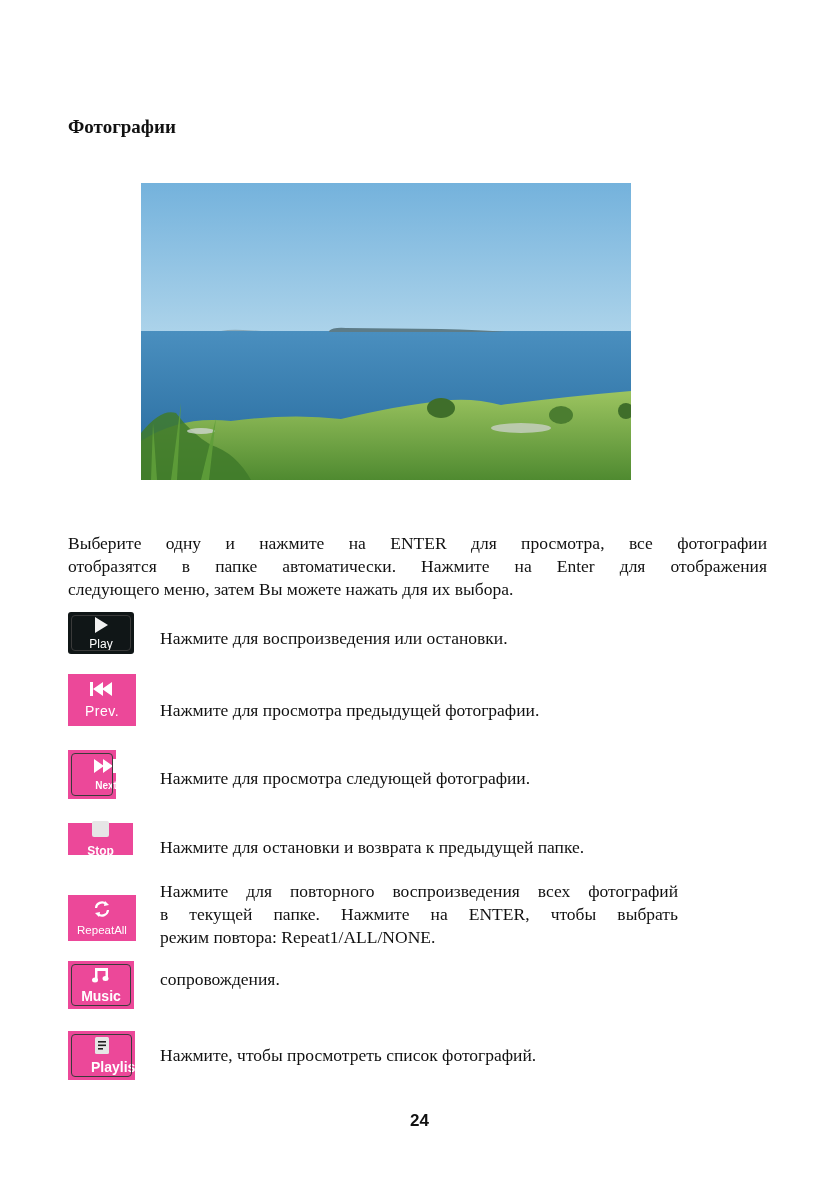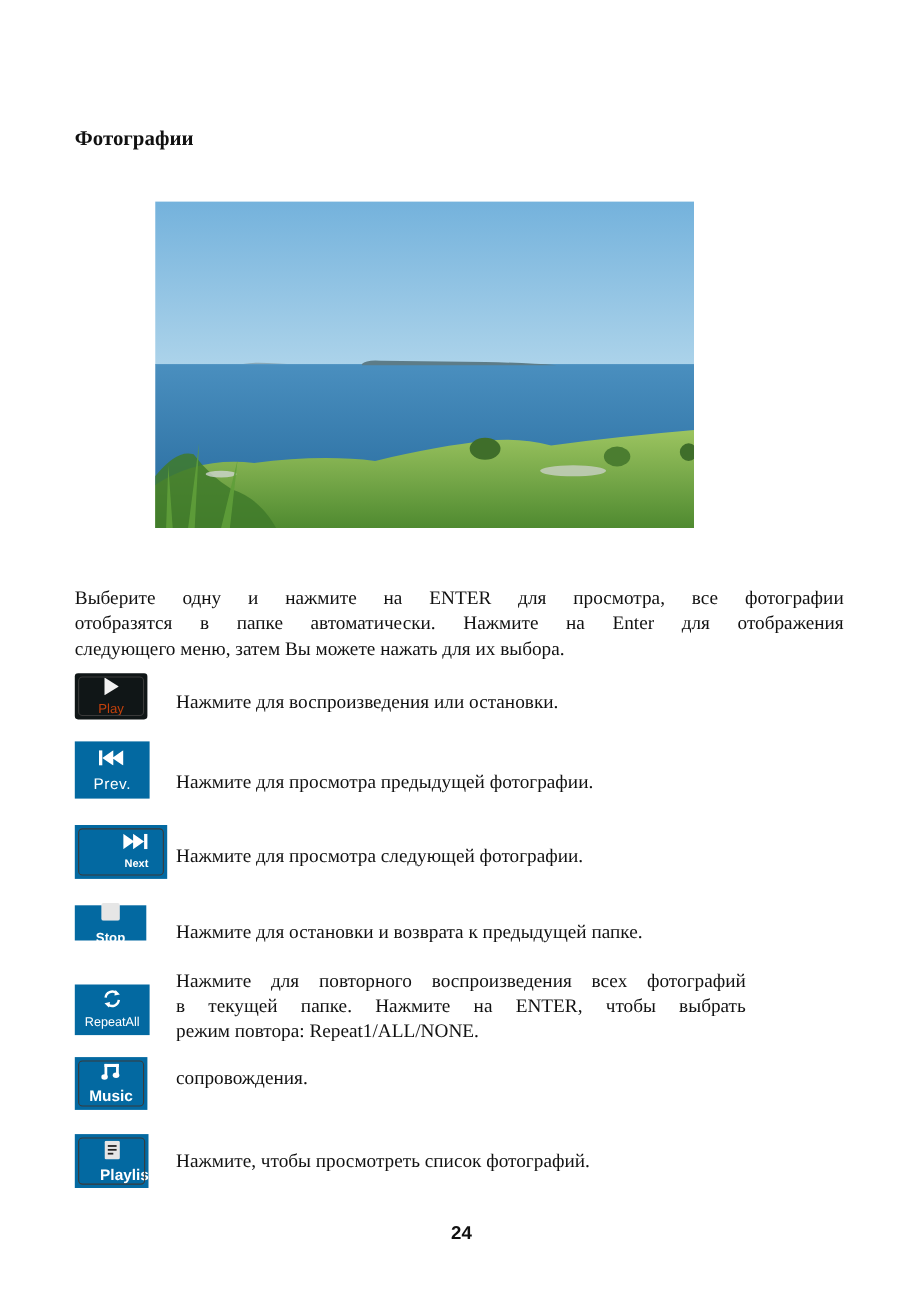--- a/index.html
+++ b/index.html
@@ -18,21 +18,21 @@
     .photo svg { display: block; }
     .intro {
       position: absolute; left: 68px; top: 532px; width: 699px;
       font-size: 17.5px; line-height: 23px; text-align: justify;
     }
     .intro .line { display: block; text-align: justify; text-align-last: justify; }
     .intro .line.last { text-align-last: left; }
 
     .row { position: absolute; left: 0; width: 839px; }
     .btn {
-      position: absolute; left: 68px; background: #0369a1; color: #fff;
+      position: absolute; left: 68px; background: #ec4899; color: #fff;
       font-family: "Liberation Sans", sans-serif; font-weight: bold;
       display: flex; flex-direction: column; align-items: center; justify-content: center;
       box-sizing: border-box;
     }
     .btn .lbl { line-height: 1; }
     .btn.rounded-inner::after {
       content: ""; position: absolute; inset: 3px; border: 1px solid #3a3a3a; border-radius: 4px;
       pointer-events: none;
     }
     .desc {
@@ -89,21 +89,21 @@
   <span class="line last">следующего меню, затем Вы можете нажать для их выбора.</span>
 </div>
 
 <div class="row">
   <div class="btn rounded-inner" style="top:612px; width:66px; height:42px; background:#101617; border-radius:3px;">
     <span style="display:block;">
       <svg width="14" height="16" viewBox="0 0 14 16">
           <path d="M1 0 L14 8 L1 16 Z" fill="#f2f2f2"></path>
         </svg>
     </span>
-    <span class="lbl" style="font-size:12px; font-weight:normal; color:#c2410c; margin-top:1px;">Play</span>
+    <span class="lbl" style="font-size:12px; font-weight:normal; color:#ffffff; margin-top:1px;">Play</span>
   </div>
   <div class="desc" style="top:627px;">
     <span class="line last">Нажмите для воспроизведения или остановки.</span>
   </div>
 </div>
 
 <div class="row">
   <div class="btn" style="top:674px; width:68px; height:52px;">
     <span style="display:block;">
       <svg width="24" height="14" viewBox="0 0 24 14">
@@ -112,21 +112,21 @@
         </svg>
     </span>
     <span class="lbl" style="font-size:14px; font-weight:normal; margin-top:4px; letter-spacing:0.5px;">Prev.</span>
   </div>
   <div class="desc" style="top:699px;">
     <span class="line last">Нажмите для просмотра предыдущей фотографии.</span>
   </div>
 </div>
 
 <div class="row">
-  <div class="btn rounded-inner" style="top:750px; width:84px; height:49px;padding-left:28px;">
+  <div class="btn rounded-inner" style="top:750px; width:48px; height:49px;padding-left:28px;">
     <span style="display:block;">
       <svg width="24" height="14" viewBox="0 0 24 14">
           <path d="M0 0 L10 7 L0 14 Z M9 0 L19 7 L9 14 Z" fill="#fff"></path>
           <rect x="19" y="0" width="3" height="14" fill="#fff"></rect>
         </svg>
     </span>
     <span class="lbl" style="font-size:10px; margin-top:4px;">Next</span>
   </div>
   <div class="desc" style="top:767px;">
     <span class="line last">Нажмите для просмотра следующей фотографии.</span>

